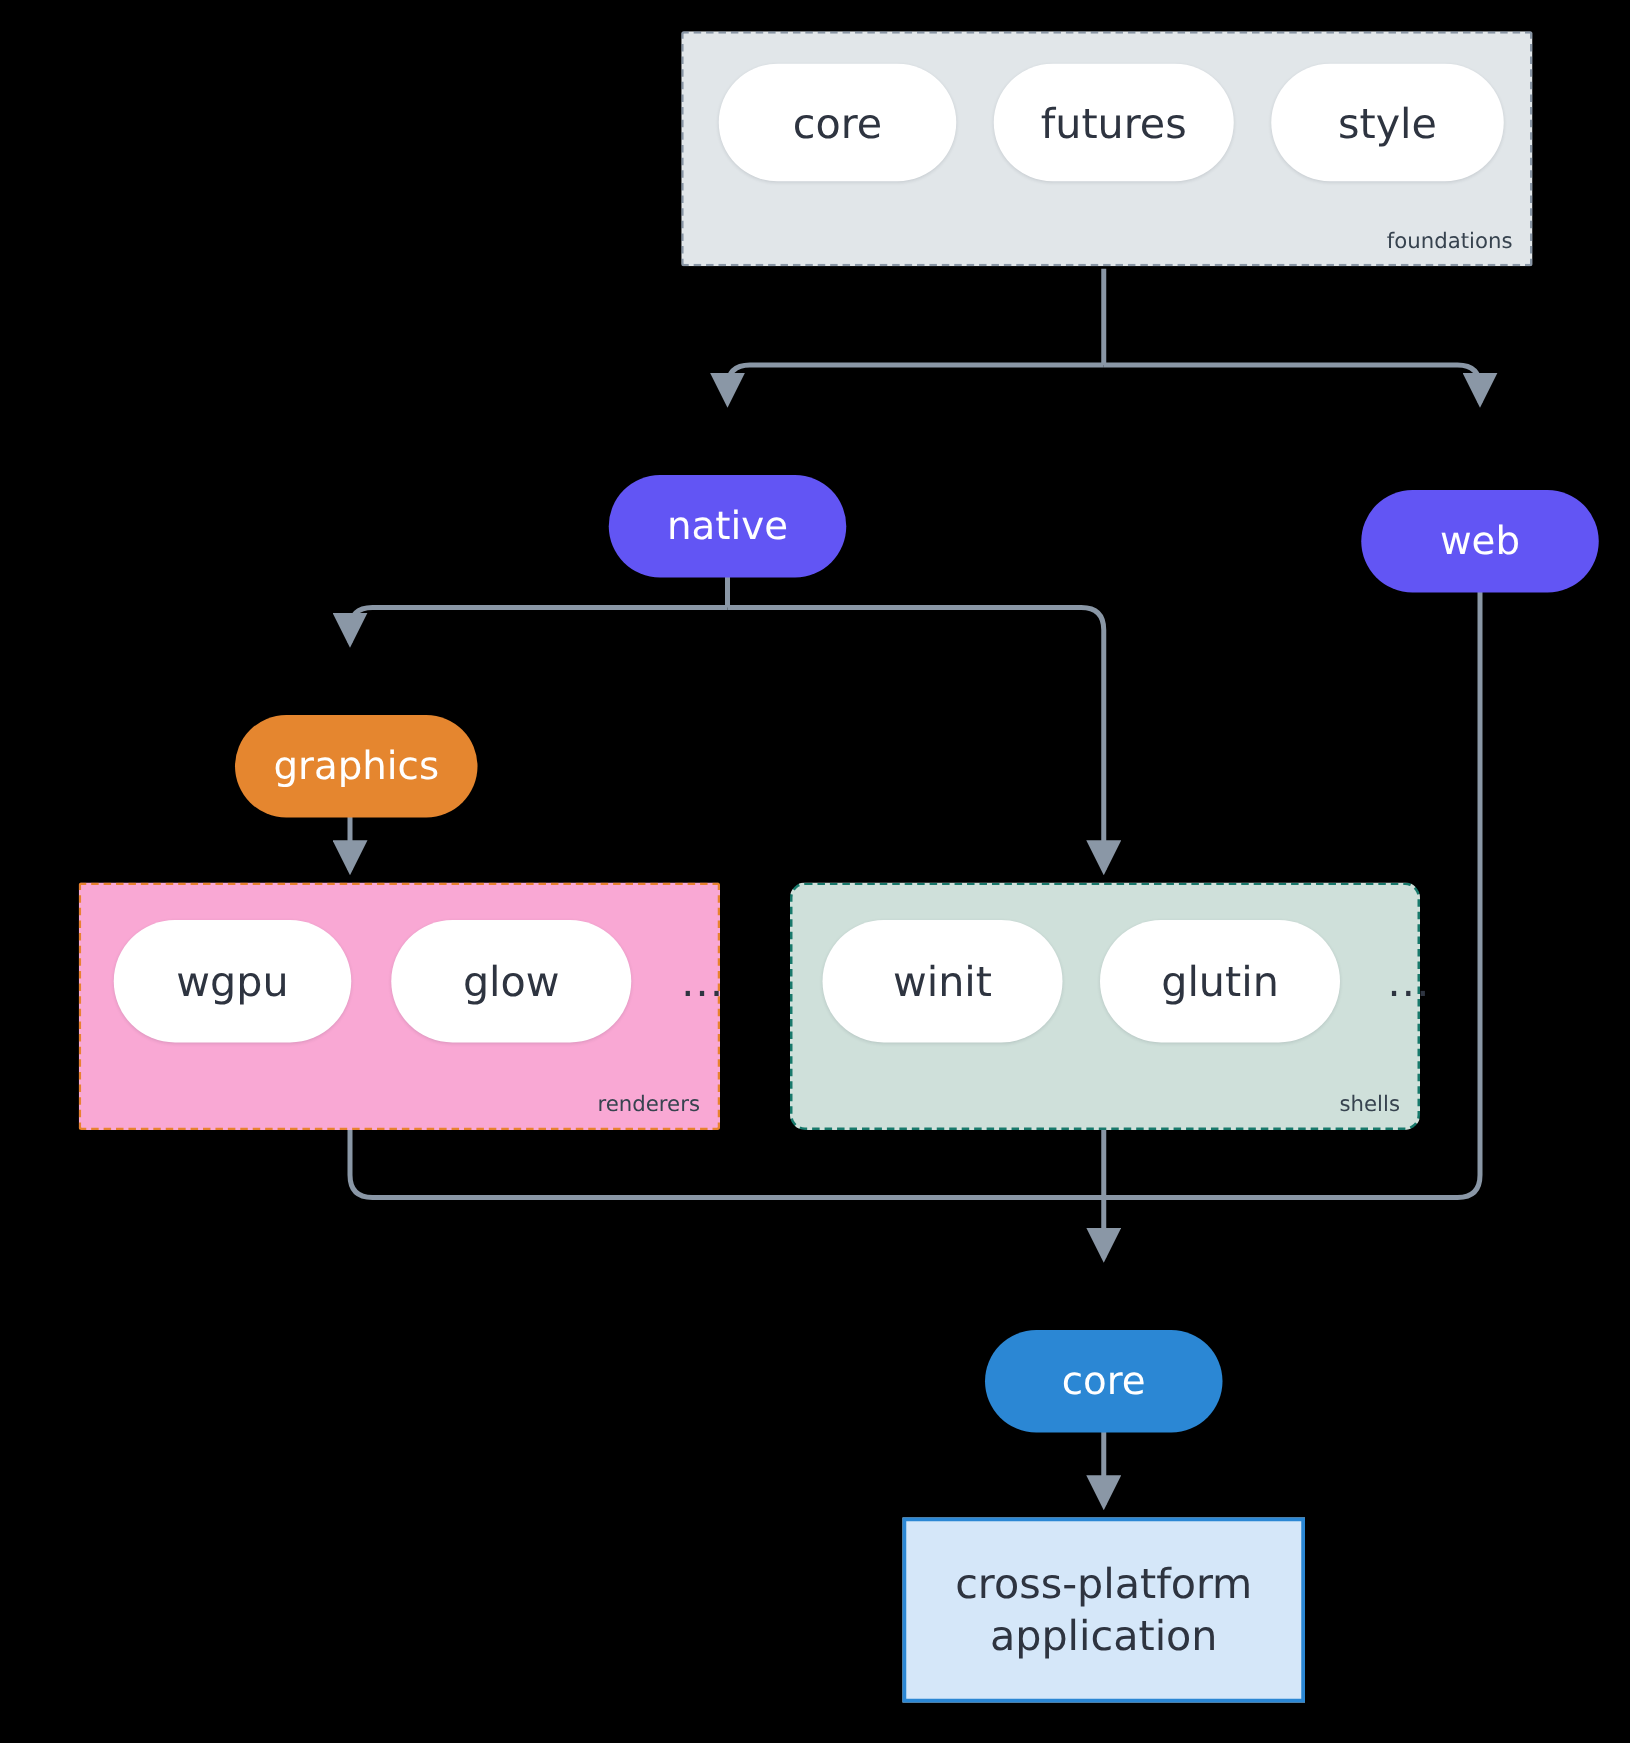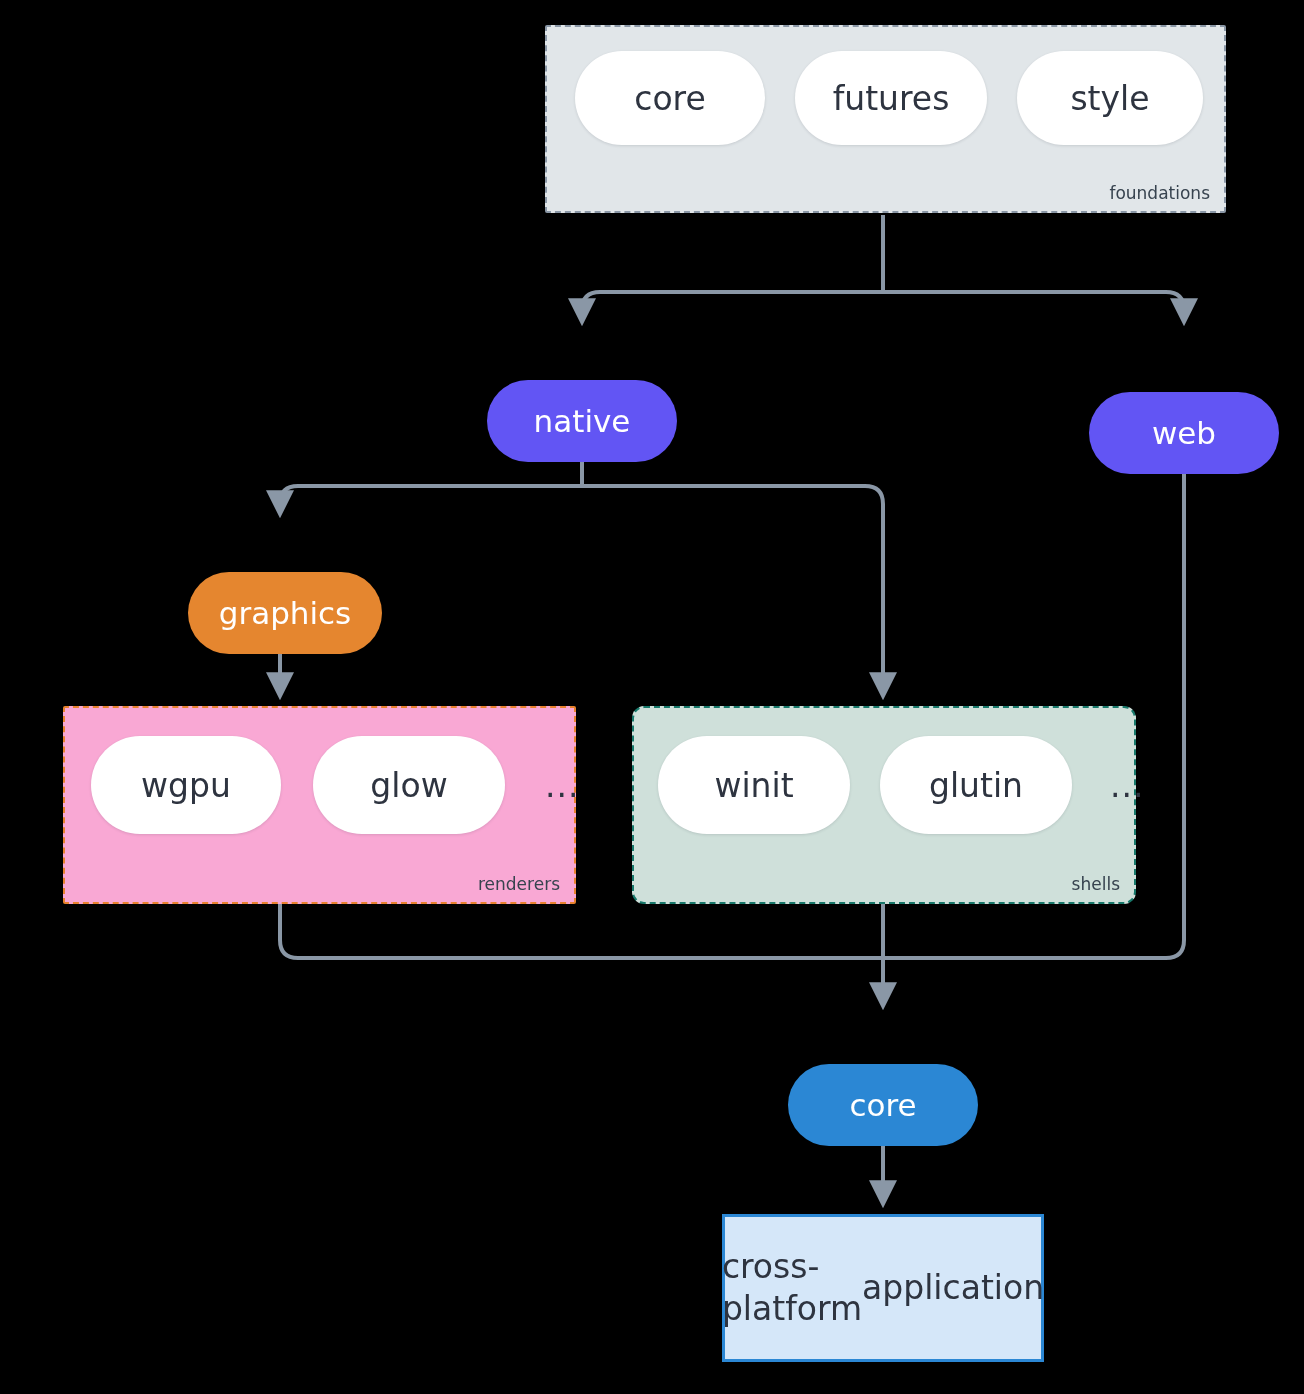--- a/index.html
+++ b/index.html
@@ -148,21 +148,21 @@
 
   
   #node-application {
     position: absolute;
     left: 722px; top: 1214px;
     width: 322px; height: 148px;
     background: #d5e7f9;
     border: 3px solid #2b87d4;
     box-sizing: border-box;
     display: flex;
-    flex-direction: row;
+    flex-direction: column;
     align-items: center;
     justify-content: center;
     color: #2e3440;
     font-size: 33px;
     line-height: 1.28;
   }
 </style>
 </head>
 <body>
 

